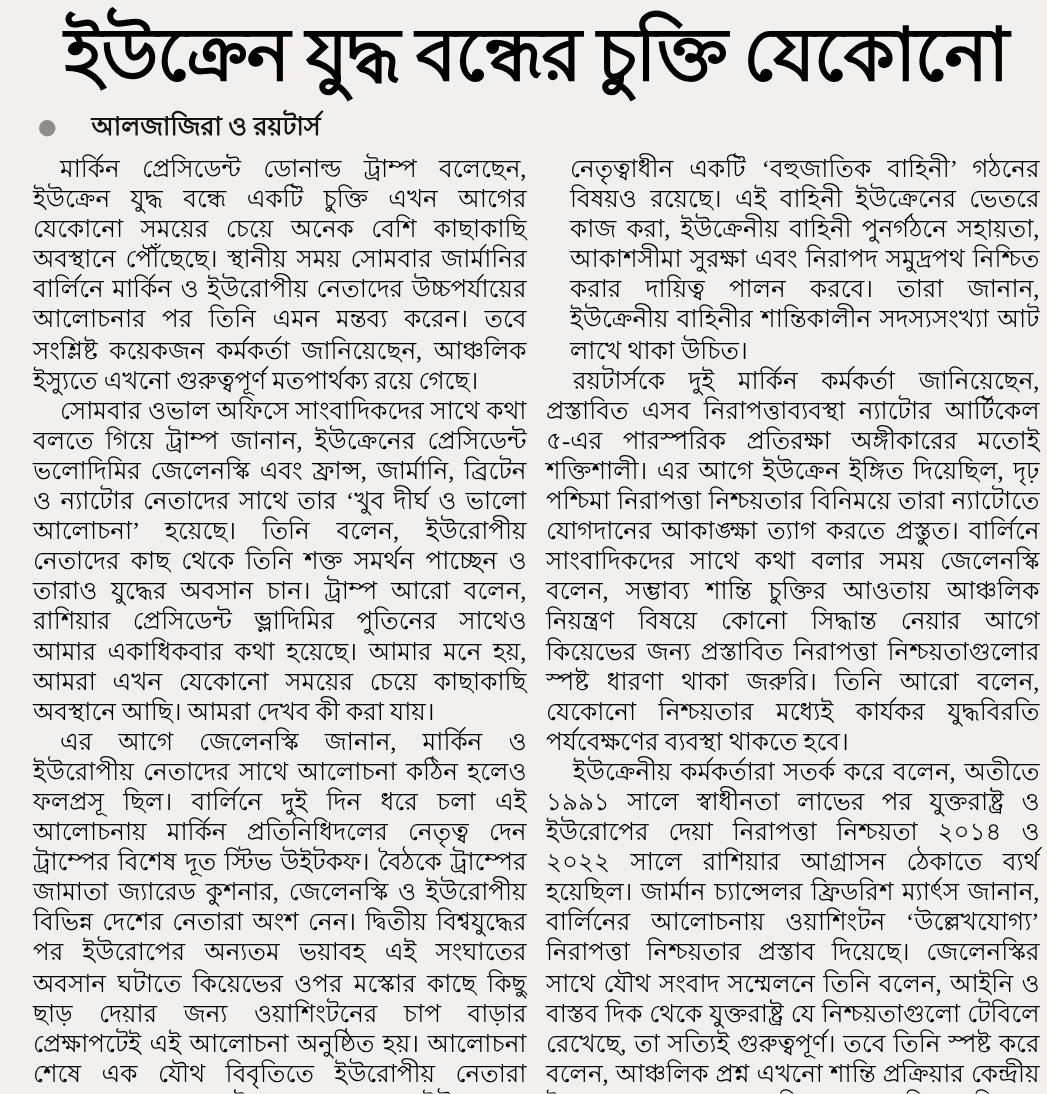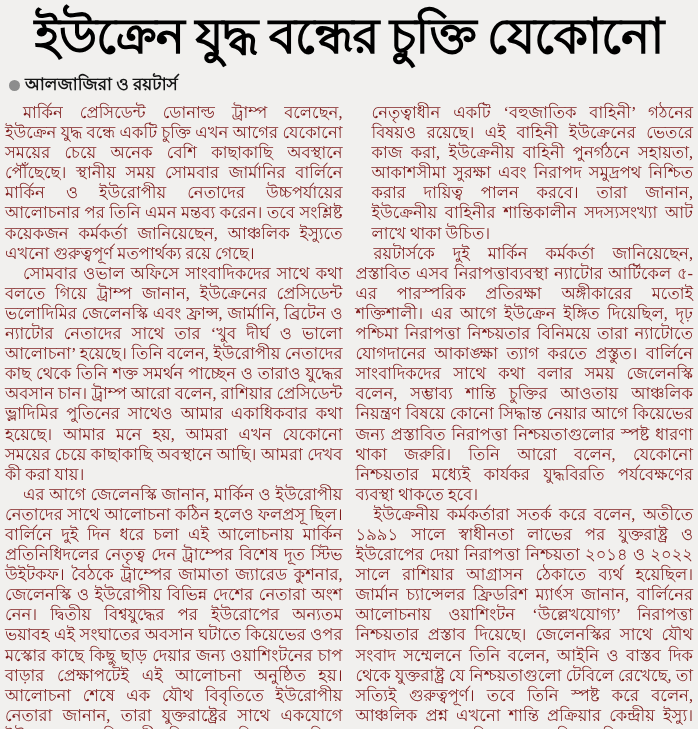--- a/index.html
+++ b/index.html
@@ -8,36 +8,36 @@
     width: 698px;
     height: 729px;
     background: #f1f0ee;
     font-family: "Liberation Serif", "DejaVu Serif", serif;
     color: #111;
     overflow: hidden;
   }
   .page {
     width: 698px;
     height: 707px;
-    padding: 6px 5px 8px 5px;
+    padding: 6px 5px 8px 22px;
   }
   .headline {
     text-align: center;
     font-weight: 700;
     font-size: 49px;
     line-height: 57px;
     letter-spacing: -1px;
     color: #000;
     margin: 2px 0 4px 0;
   }
   .headline .hl-line { display: block; white-space: nowrap; }
   .byline {
     display: flex;
     align-items: center;
-    gap: 5px;
+    gap: 24px;
     font-size: 17px;
     font-weight: 700;
     margin: 6px 0 4px 4px;
     color: #151515;
   }
   .byline .bullet {
     width: 11px; height: 11px;
     border-radius: 50%;
     background: #8d8d8d;
     display: inline-block;
@@ -52,21 +52,21 @@
     flex: 1 1 0;
     min-width: 0;
   }
   .col p {
     margin: 0;
     font-size: 16.4px;
     line-height: 20.1px;
     text-align: justify;
     text-justify: inter-word;
     text-indent: 18px;
-    color: #7f1d1d;
+    color: #000000;
   }
   .col p.cont { text-indent: 0; margin-left: 16px; }
 </style>
 </head>
 <body>
 
 <div class="page">
 
   <h1 class="headline">
     <span class="hl-line">ইউক্রেন যুদ্ধ বন্ধের চুক্তি যেকোনো</span>

